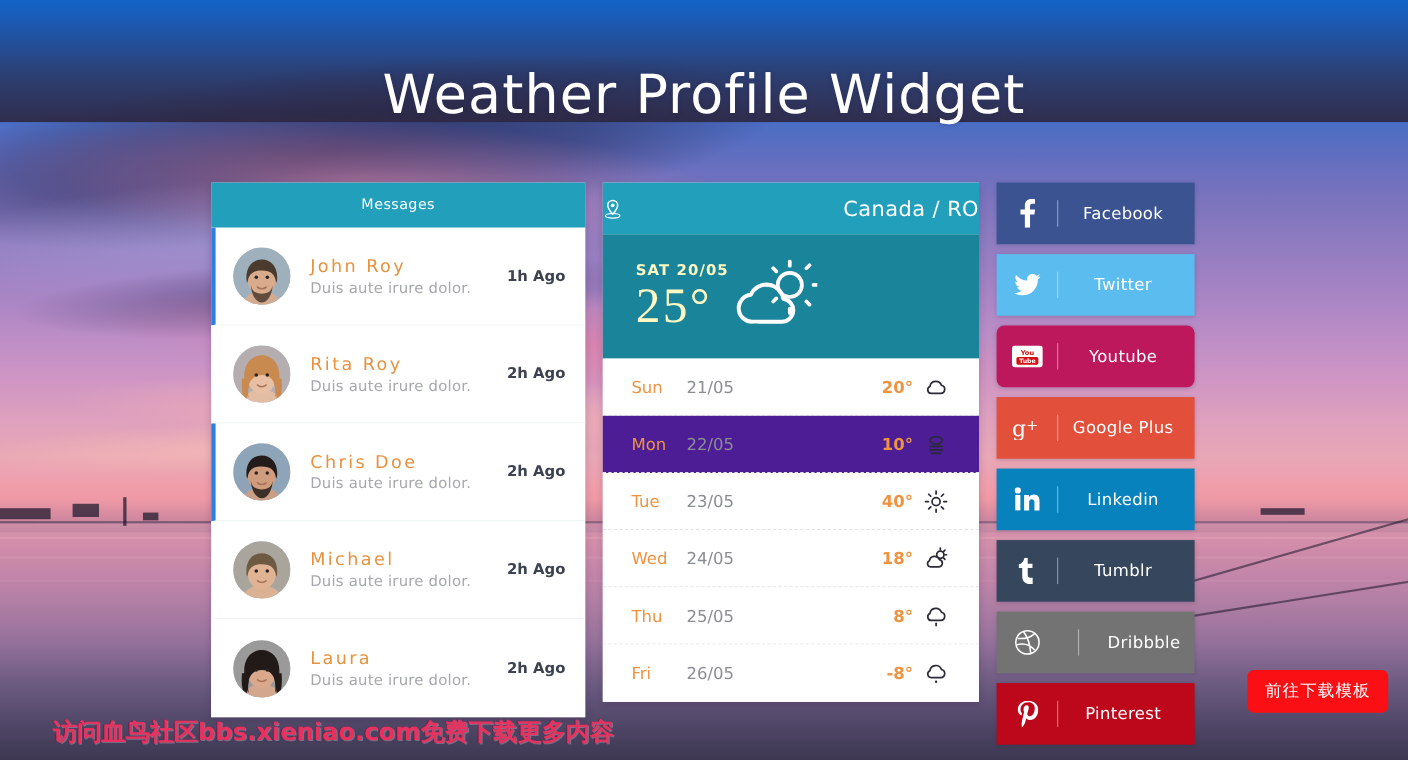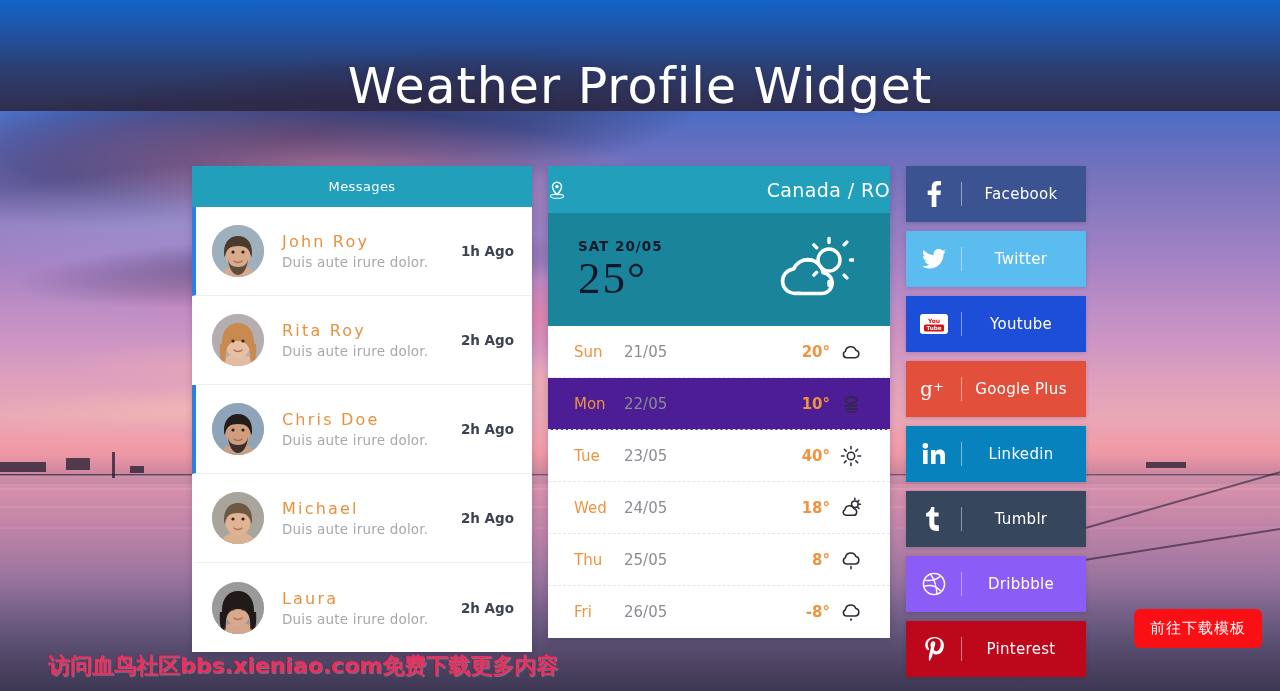--- a/index.html
+++ b/index.html
@@ -183,23 +183,23 @@
   .weather-head {
     height:47px; background:#219fbb; color:#fff;
     display:flex; align-items:center; justify-content:space-between; gap:14px;
     font-size:19px; letter-spacing:.4px;
     font-family:"DejaVu Sans", sans-serif;
   }
   .weather-head .pin { width:18px; height:20px; display:block; }
   .weather-current {
     background:#19849a;
     height:113px;
-    display:flex; align-items:center; justify-content:space-between;
+    display:flex; align-items:center; 
     padding:0 36px 0 30px;
-    color:#0f172a;
+    color:#fef9c3;
   }
   .cur-date {
     font-size:13.5px; letter-spacing:1px; font-weight:bold;
     font-family:"DejaVu Sans", sans-serif; margin-bottom:2px;
   }
   .cur-temp {
     font-size:45px; letter-spacing:2px; line-height:1;
     font-family:Liberation Serif, serif;
   }
   .cur-icon { width:80px; height:62px; }
@@ -544,21 +544,21 @@
       </a>
       <a class="social-btn" style="background: rgb(91, 188, 240);">
         <span class="social-ico">
           <svg width="24" height="20" viewBox="0 0 24 20">
             <path fill="#fff" d="M24 2.4a9.7 9.7 0 0 1-2.8.8A4.9 4.9 0 0 0 23.3.4a9.8 9.8 0 0 1-3.1 1.2A4.9 4.9 0 0 0 11.8 6a13.9 13.9 0 0 1-10.1-5.1 4.9 4.9 0 0 0 1.5 6.5A4.8 4.8 0 0 1 1 6.8v.1a4.9 4.9 0 0 0 3.9 4.8 4.9 4.9 0 0 1-2.2.1 4.9 4.9 0 0 0 4.6 3.4A9.9 9.9 0 0 1 0 17.3a13.9 13.9 0 0 0 7.5 2.2c9.1 0 14-7.5 14-14v-.6A9.9 9.9 0 0 0 24 2.4z"></path>
           </svg>
         </span>
      <span class="social-sep"></span>
      <span class="social-label">Twitter</span>
       </a>
-      <a class="social-btn" style="background: #1d4ed8;">
+      <a class="social-btn" style="background: #be185d; border-radius: 7px;">
         <span class="social-ico">
           <svg width="28" height="20" viewBox="0 0 28 20">
             <rect x="0" y="0" width="28" height="20" rx="3" fill="#fff"></rect>
             <text x="14" y="8.6" font-size="6" font-family="DejaVu Sans, sans-serif" font-weight="bold" fill="#d41215" text-anchor="middle">You</text>
             <rect x="4" y="10.5" width="20" height="7" rx="1.6" fill="#d41215"></rect>
             <text x="14" y="16.2" font-size="5.6" font-family="DejaVu Sans, sans-serif" font-weight="bold" fill="#fff" text-anchor="middle">Tube</text>
           </svg>
         </span>
      <span class="social-sep"></span>
      <span class="social-label">Youtube</span>
@@ -586,21 +586,21 @@
       </a>
       <a class="social-btn" style="background: rgb(54, 70, 93);">
         <span class="social-ico">
           <svg width="16" height="24" viewBox="0 0 16 24">
             <path fill="#fff" d="M10.6 24c-4.2 0-7.3-2.2-7.3-7.4V9.4H0V6.2C3.5 5.3 5 2.2 5.2 0h3.1v5.6h4.3v3.8H8.3v6.4c0 1.8.9 2.5 2.4 2.5h2.1V24z"></path>
           </svg>
         </span>
      <span class="social-sep"></span>
      <span class="social-label">Tumblr</span>
       </a>
-      <a class="social-btn" style="background: #8b5cf6;">
+      <a class="social-btn" style="background: #737373; gap: 19px;">
         <span class="social-ico">
           <svg width="24" height="24" viewBox="0 0 24 24" fill="none" stroke="#fff" stroke-width="1.4">
             <circle cx="12" cy="12" r="10.6"></circle>
             <path d="M3 8.4c6.5.6 11.8-1 15.4-4.2M1.8 14.4c6-1.9 12.4-.4 16.8 4.6M8.2 1.9c4.3 5.3 6.3 12.2 6.8 20.2"></path>
           </svg>
         </span>
      <span class="social-sep"></span>
      <span class="social-label">Dribbble</span>
       </a>
       <a class="social-btn" style="background: rgb(189, 8, 28);">

